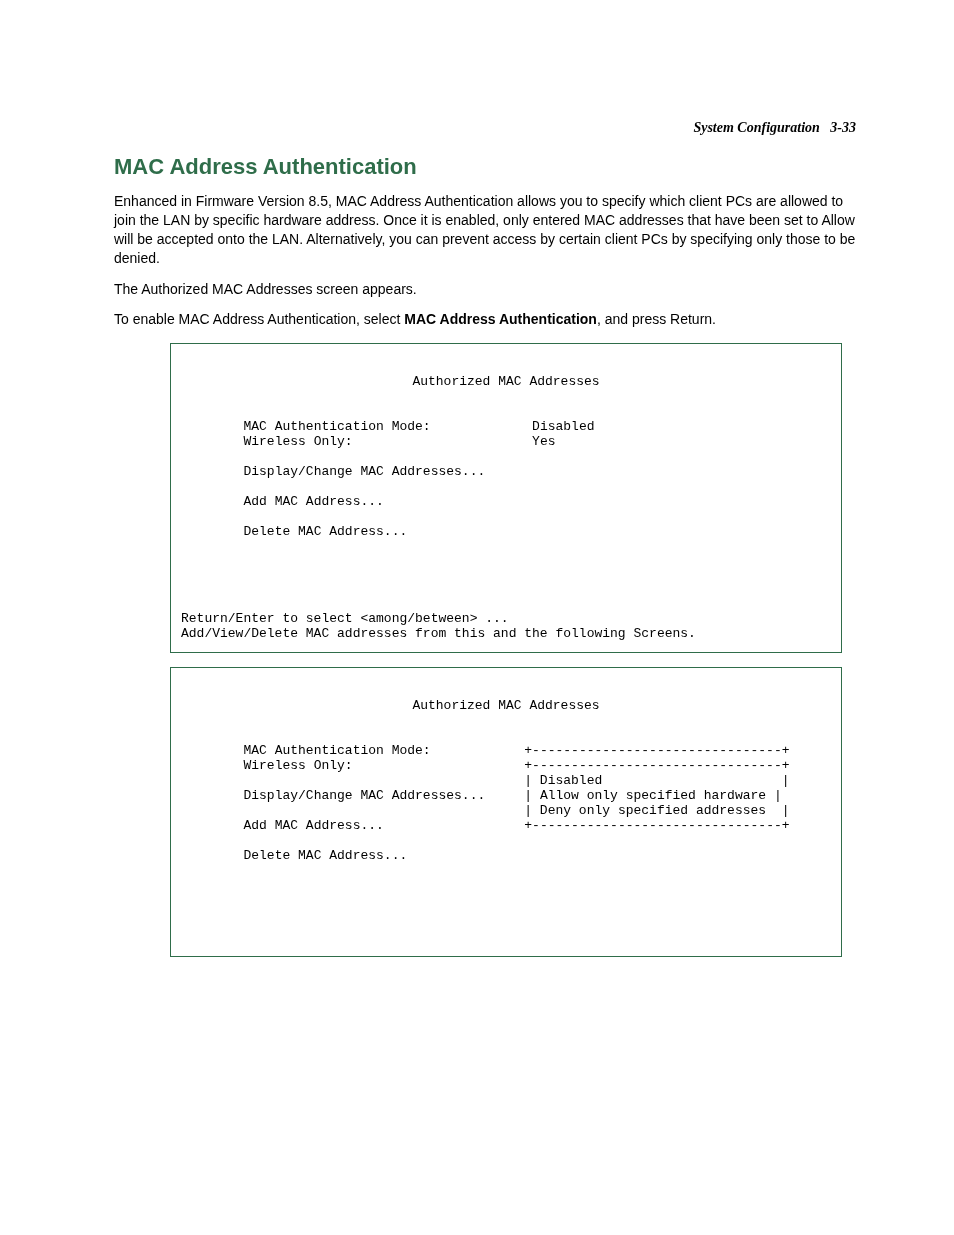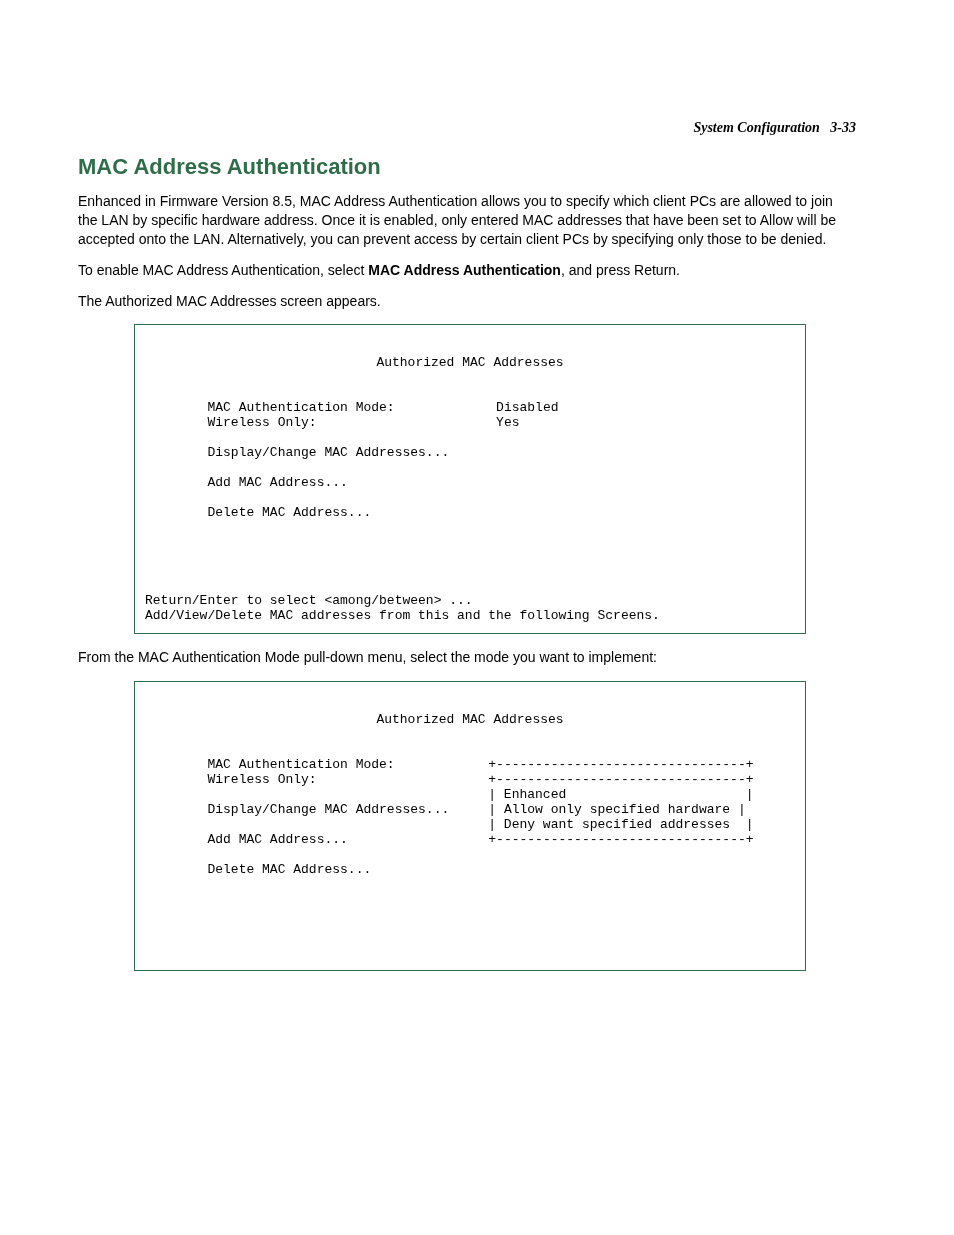--- a/index.html
+++ b/index.html
@@ -7,21 +7,21 @@
     margin: 0;
     padding: 0;
     background: #ffffff;
     font-family: Arial, Helvetica, sans-serif;
     color: #000000;
     width: 954px;
     height: 1235px;
     position: relative;
   }
   .page {
-    padding: 120px 98px 60px 78px;
+    padding: 120px 98px 60px 114px;
   }
   .running-head {
     text-align: right;
     font-style: italic;
     font-family: Georgia, 'Times New Roman', serif;
     font-size: 14px;
     margin-bottom: 18px;
     font-weight: bold;
   }
   h1.title {
@@ -80,49 +80,48 @@
 <div class="page">
 
   <div class="running-head">
     <span>System Configuration</span>&nbsp;&nbsp;&nbsp;<span>3-33</span>
   </div>
 
   <h1 class="title">MAC Address Authentication</h1>
 
   <p class="body">Enhanced in Firmware Version 8.5, MAC Address Authentication allows you to specify which client PCs are allowed to join the LAN by specific hardware address. Once it is enabled, only entered MAC addresses that have been set to Allow will be accepted onto the LAN. Alternatively, you can prevent access by certain client PCs by specifying only those to be denied.</p>
 
+  <p class="body">The Authorized MAC Addresses screen appears.</p>
+
   <p class="body">
     <span>To enable MAC Address Authentication, select </span><span class="bold">MAC Address Authentication</span><span>, and press Return.</span>
   </p>
-
-  <p class="body">The Authorized MAC Addresses screen appears.</p>
 
   <div class="term-box first">
 <div class="term-title">Authorized MAC Addresses</div>
 
         <span>MAC Authentication Mode:</span>             <span>Disabled</span>
         <span>Wireless Only:</span>                       <span>Yes</span>
 
         <span>Display/Change MAC Addresses...</span>
 
         <span>Add MAC Address...</span>
 
         <span>Delete MAC Address...</span>
 <div class="term-foot"><span>Return/Enter to select &lt;among/between&gt; ...</span>
 <span>Add/View/Delete MAC addresses from this and the following Screens.</span></div></div>
 
-  <p class="body">From the MAC Authentication Mode pull-down menu, select the mode you want to implement:</p>
 
   <div class="term-box second">
 <div class="term-title">Authorized MAC Addresses</div>
 
         <span>MAC Authentication Mode:</span>            <span>+--------------------------------+</span>
         <span>Wireless Only:</span>                      <span>+--------------------------------+</span>
-                                            <span>| Enhanced                       |</span>
+                                            <span>| Disabled                       |</span>
         <span>Display/Change MAC Addresses...</span>     <span>| Allow only specified hardware |</span>
-                                            <span>| Deny want specified addresses  |</span>
+                                            <span>| Deny only specified addresses  |</span>
         <span>Add MAC Address...</span>                  <span>+--------------------------------+</span>
 
         <span>Delete MAC Address...</span>
 </div>
 
 
 </div>
 
 </body></html>

